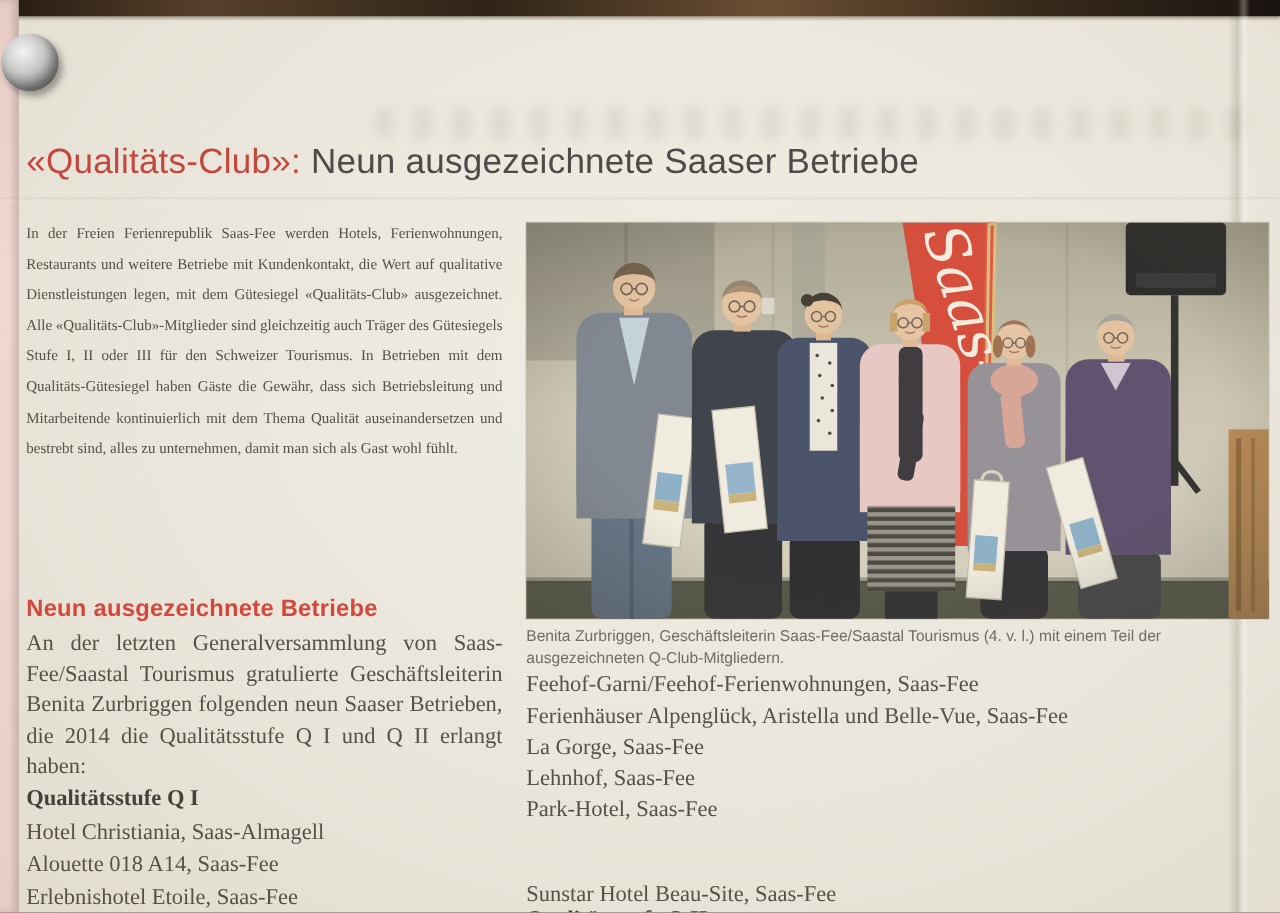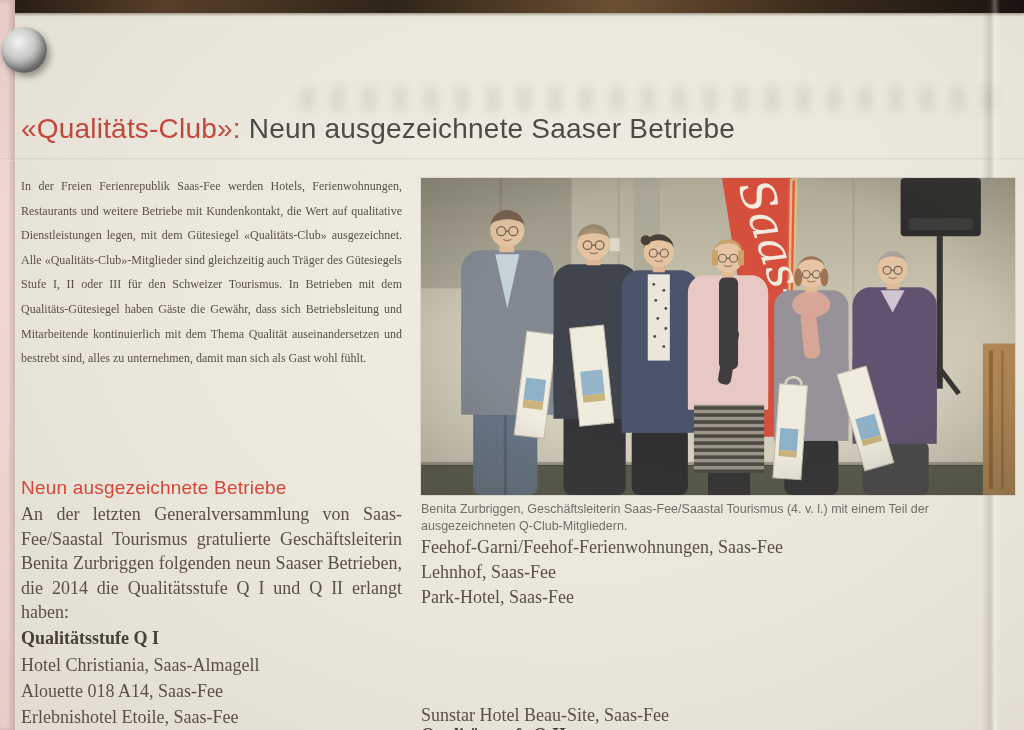--- a/index.html
+++ b/index.html
@@ -29,21 +29,21 @@
         font-family:"Liberation Sans",sans-serif;font-weight:bold;font-size:67px;line-height:1;
         letter-spacing:-3px;color:#3b3b39;white-space:nowrap;}
   .subline{position:absolute;left:21px;top:113px;margin:0;width:960px;
         font-family:"Liberation Sans",sans-serif;font-weight:400;font-size:28px;color:#4c4b49;
         letter-spacing:.2px;}
   .subline .kicker{color:#c4473d;}
   
   .col-left{position:absolute;left:21px;top:174px;width:381px;color:#575047;}
   .col-left p{margin:0;font-size:12px;line-height:24.6px;text-align:justify;hyphens:auto;}
   .red-head{position:absolute;left:21px;top:477px;margin:0;
-        font-family:"Liberation Sans",sans-serif;font-weight:normal;font-size:19px;color:#d5473a;letter-spacing:.2px;}
+        font-family:"Liberation Sans",sans-serif;font-weight:bold;font-size:19px;color:#d5473a;letter-spacing:.2px;}
   .p2{position:absolute;left:21px;top:502px;width:381px;margin:0;font-size:18px;line-height:24.6px;
         text-align:justify;hyphens:auto;color:#575047;}
   .serif-head{font-weight:bold;font-size:18px;color:#46403a;margin:0;}
   .q1-head{position:absolute;left:21px;top:628px;}
   .list{position:absolute;font-size:18px;line-height:26px;color:#575047;}
   .q1-list{left:21px;top:652px;width:381px;}
   
   figure.photo{position:absolute;left:421px;top:178px;width:594px;height:317px;margin:0;
         outline:1px solid rgba(0,0,0,.08);background:#c8c2b0;}
   figcaption,.caption{position:absolute;left:421px;top:501px;width:596px;
@@ -278,20 +278,22 @@
 
       <rect width="592" height="316" fill="rgba(216,205,180,0.10)"></rect>
       <rect width="592" height="316" fill="url(#vig)"></rect>
     </svg>
   </figure>
 
   <figcaption class="caption">Benita Zurbriggen, Geschäftsleiterin Saas-Fee/Saastal Tourismus (4. v. l.) mit einem Teil der ausgezeichneten Q-Club-Mitgliedern.</figcaption>
 
   <div class="list right-list">
     <div>Feehof-Garni/Feehof-Ferienwohnungen, Saas-Fee</div>
+    <div>Ferienhäuser Alpenglück, Aristella und Belle-Vue, Saas-Fee</div>
+    <div>La Gorge, Saas-Fee</div>
     <div>Lehnhof, Saas-Fee</div>
     <div>Park-Hotel, Saas-Fee</div>
   </div>
 
   <h4 class="serif-head q2-head">Qualitätsstufe Q II</h4>
   <div class="list q2-list">
     <div>Sunstar Hotel Beau-Site, Saas-Fee</div>
   </div>
 
 </div>

